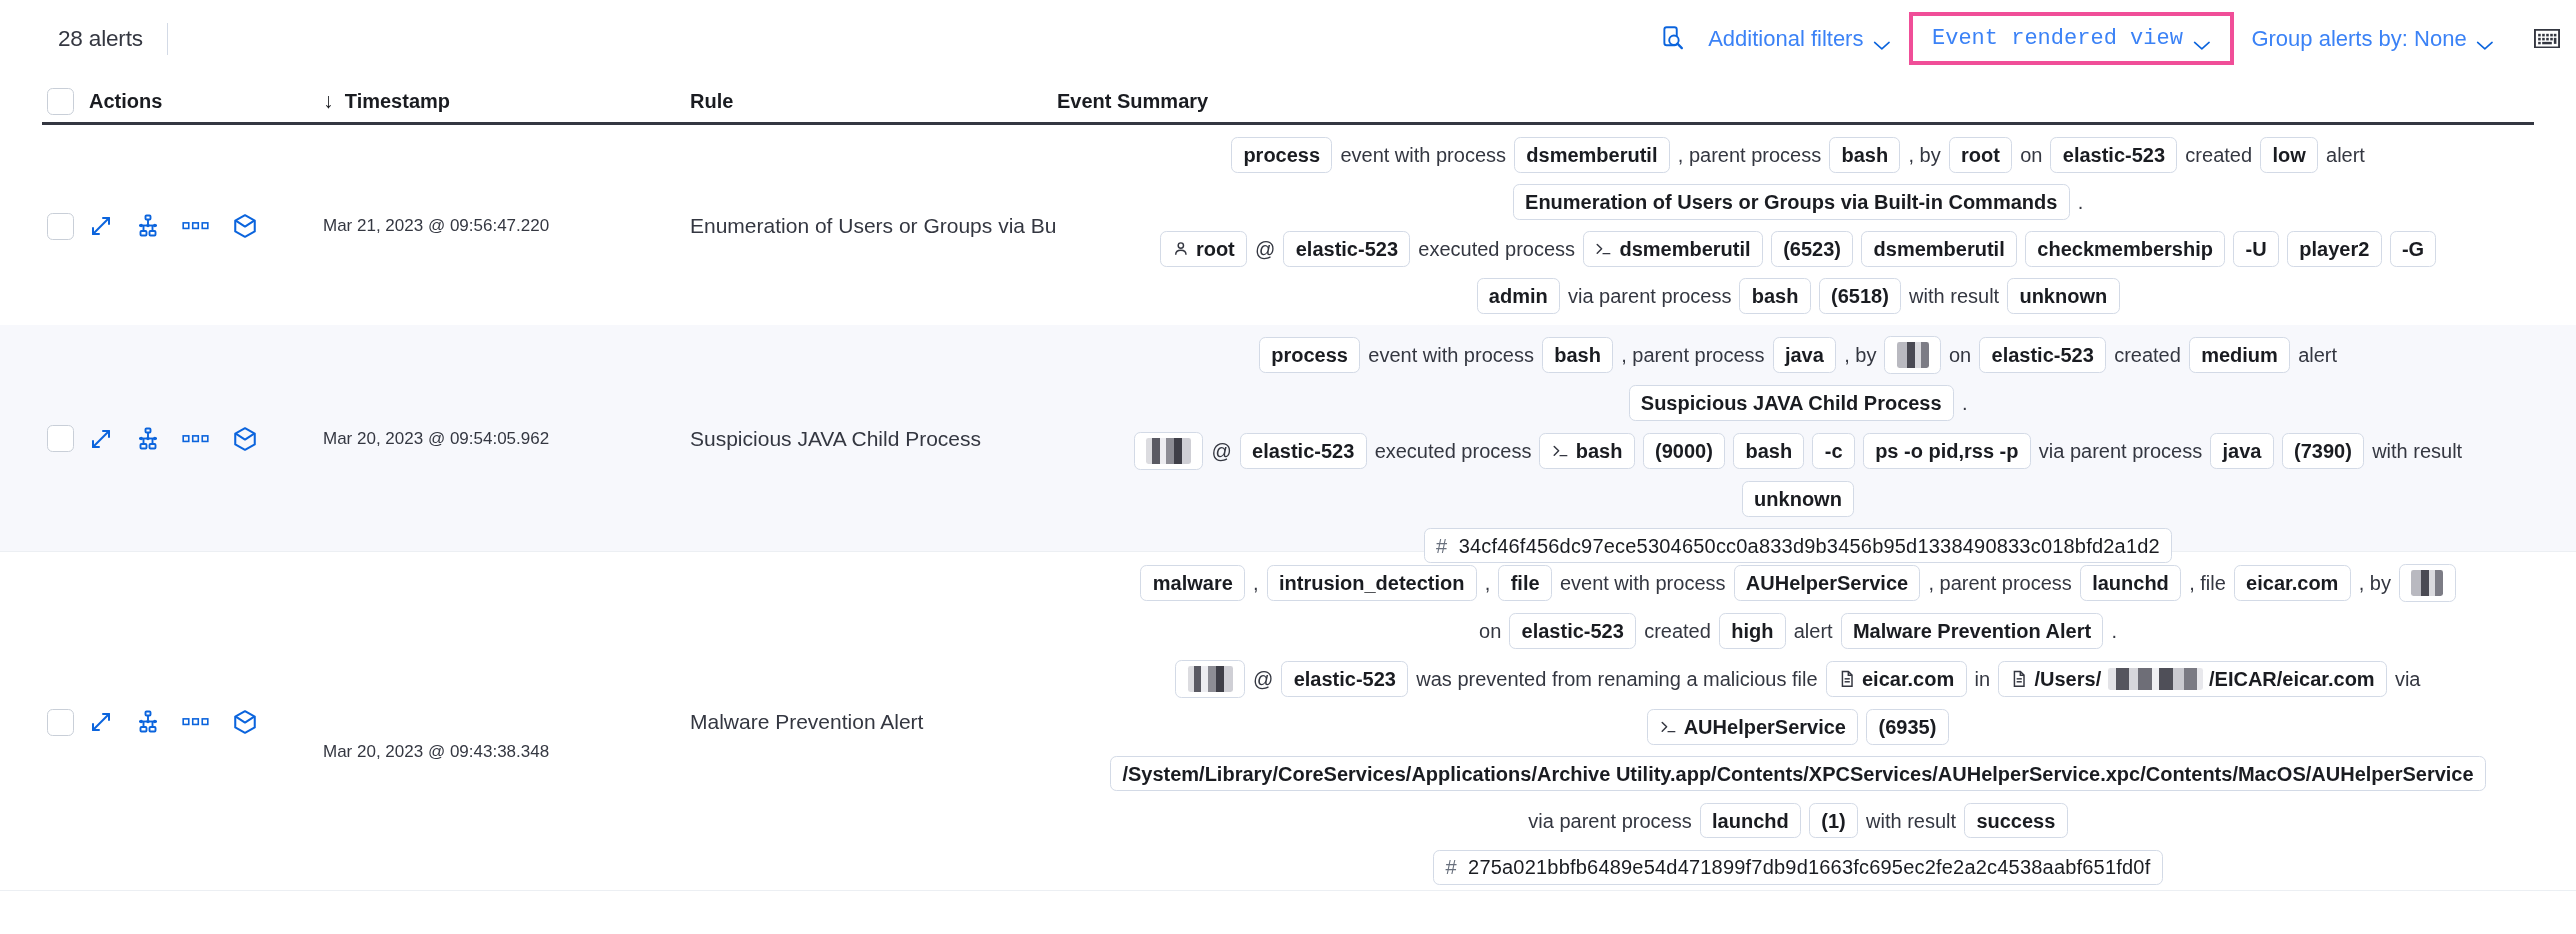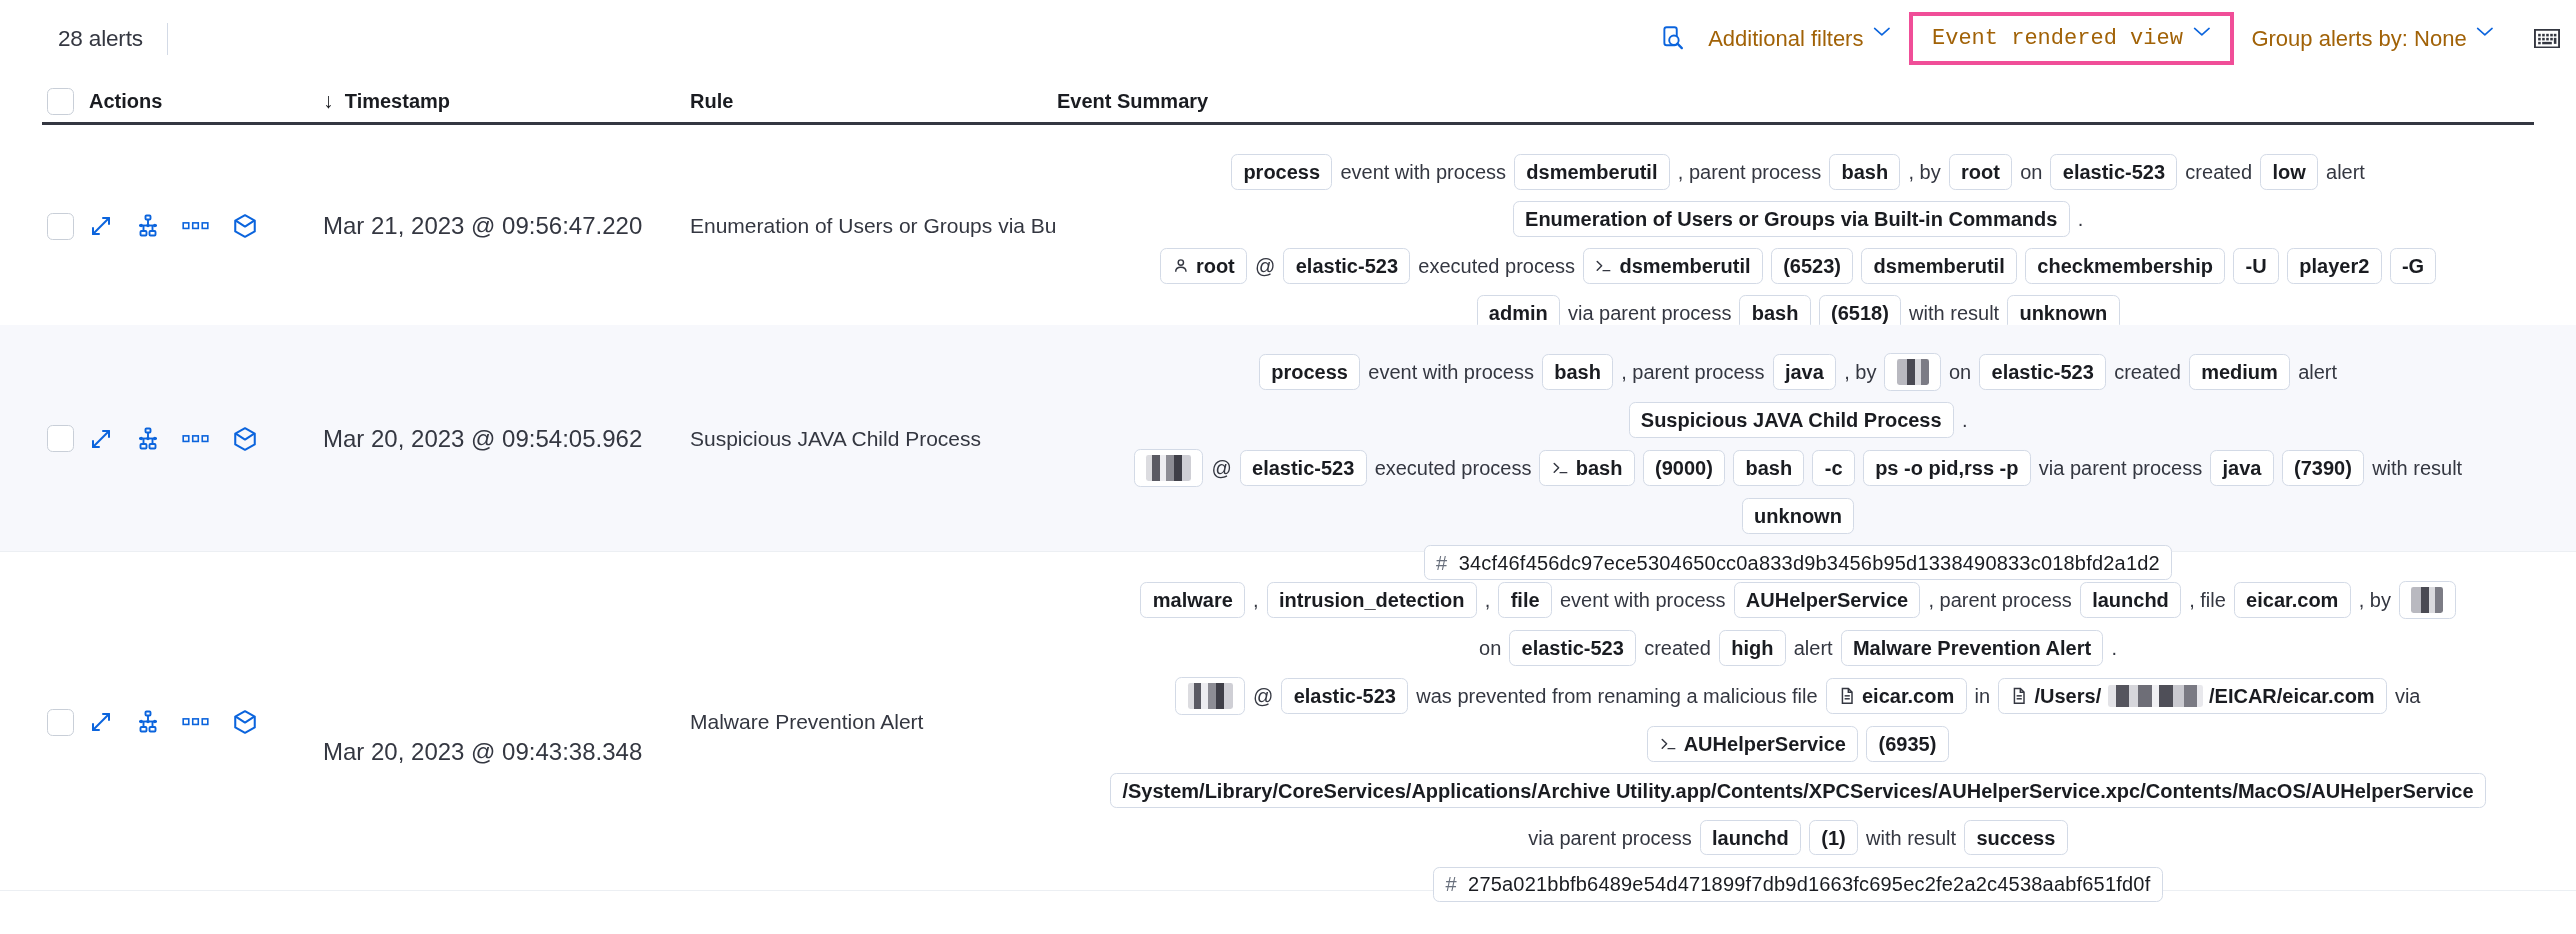--- a/index.html
+++ b/index.html
@@ -30,22 +30,22 @@
     width:0.8px; height:32px; background:#d3dae6; margin-left:24px;
   }
   .toolbar-right {
     margin-left:auto; display:flex; align-items:center; gap:0; padding-right:32px;
   }
   .tb-icon-btn {
     display:flex; align-items:center; justify-content:center;
     width:42px; height:42px; color:#0b64dd;
   }
   .tb-link {
-    display:flex; align-items:flex-start; gap:9.7px;
-    font-size:22px; color:#a16207; padding:6.4px 13px; white-space:nowrap;
+    display:flex; align-items:flex-end; gap:9.7px;
+    font-size:22px; color:#3b82f6; padding:6.4px 13px; white-space:nowrap;
   }
   .tb-link .caret { font-size:16px; line-height:1; }
   .highlight-box {
     border:4px solid #f04e98;
     padding:8px 9.7px;
     margin:0 4.8px;
     display:flex; align-items:center;font-family:Liberation Mono, monospace;
   }
   .highlight-box .tb-link { padding:1.6px 9.7px; }
   .kb-icon { margin-left:27px; color:#343741; display:flex; align-items:center; }
@@ -74,24 +74,24 @@
   
   .row {
     position:absolute; left:0; width:2576px;
     display:flex; align-items:flex-start;
     border-bottom:1.6px solid #eceff3;
   }
   .row.alt { background:#f7f8fc; }
 
   .cell-check { width:42px; margin-left:47px; display:flex; align-items:center; flex:none; }
   .cell-actions { width:234px; display:flex; align-items:center; gap:22.6px; color:#0b64dd; flex:none; }
-  .cell-ts { width:367px; font-size:24px; color:#343741; flex:none; }
+  .cell-ts { width:367px; font-size:17px; color:#343741; flex:none; }
   .cell-rule { width:367px; font-size:21px; color:#343741; flex:none;
                white-space:nowrap; overflow:hidden; }
-  .cell-summary { flex:1; padding-right:37px;margin-top:17px; }
+  .cell-summary { flex:1; padding-right:37px; }
 
   .summary-lines { display:flex; flex-direction:column; gap:11.3px; }
   .sline {
     display:flex; flex-wrap:nowrap; align-items:center; justify-content:center;
     gap:8px; font-size:20px; color:#343741; line-height:1.2;
   }
   .chip {
     display:inline-flex; align-items:center; gap:6.4px;
     border:1.6px solid #d3dae6; border-radius:6.4px;
     background:#ffffff;

